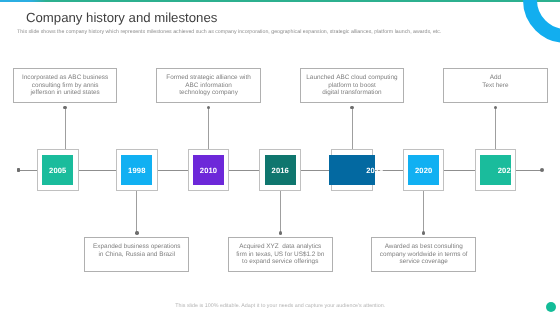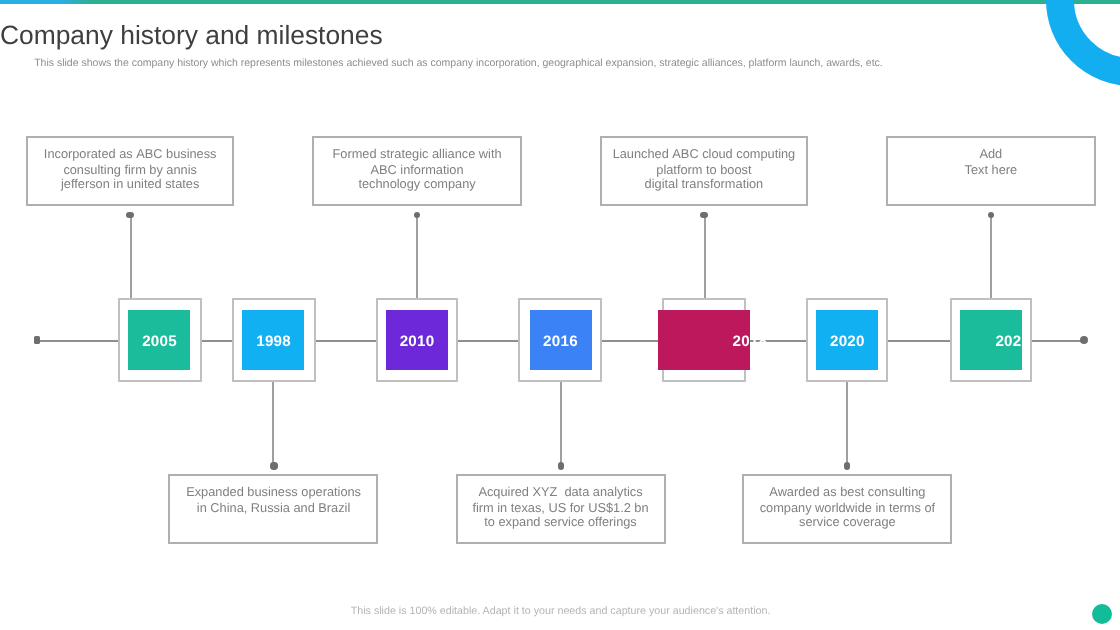--- a/index.html
+++ b/index.html
@@ -4,21 +4,21 @@
 <style>
   html,body{margin:0;padding:0;}
   body{width:560px;height:315px;background:#ffffff;font-family:"Liberation Sans",sans-serif;overflow:hidden;
         -webkit-font-smoothing:antialiased;text-rendering:geometricPrecision;}
   .slide{position:absolute;left:0;top:0;width:560px;height:315px;background:#fff;overflow:hidden;
         filter:opacity(100%);}
   .topbar{position:absolute;left:0;top:0;width:560px;height:1.8px;
           background:linear-gradient(90deg,#2BAEE2 0px,#2BAEE2 31px,#2CB08F 46px,#2CB08F 560px);}
   .ring{position:absolute;left:523.2px;top:-43.2px;width:86px;height:86px;border-radius:50%;
         border:14px solid #12AEEF;box-sizing:border-box;}
-  .title{position:absolute;left:0;top:9.6px;font-size:13.2px;color:#3f3f3f;white-space:nowrap;}
+  .title{position:absolute;left:26px;top:9.6px;font-size:13.2px;color:#3f3f3f;white-space:nowrap;}
   .subtitle{position:absolute;left:17.1px;top:29.4px;font-size:5.25px;color:#8e8e8e;white-space:nowrap;}
   .footer{position:absolute;left:0.3px;top:303.1px;width:560px;text-align:center;font-size:5.35px;color:#b5b5b5;}
   .greendot{position:absolute;left:546px;top:302px;width:10.3px;height:10.3px;border-radius:50%;background:#13BC98;}
   .axis{position:absolute;left:18px;top:169.9px;width:524px;height:0.9px;background:#8f8f8f;}
   .capL{position:absolute;left:17px;top:168.4px;width:3.4px;height:3.6px;background:#6e6e6e;border-radius:0.8px;}
   .capR{position:absolute;left:539.6px;top:168.2px;width:4.2px;height:4.2px;background:#6e6e6e;border-radius:50%;}
   .ybox{position:absolute;top:149px;width:41.6px;height:41.6px;border:0.8px solid #c0c0c0;box-sizing:border-box;
         background:#fff;display:flex;align-items:center;justify-content:center;}
   .yinner{width:30.8px;height:29.8px;display:flex;align-items:center;justify-content:center;
           color:#fff;font-size:7.6px;font-weight:bold;letter-spacing:0.12px;padding-top:1.4px;box-sizing:border-box;}
@@ -33,21 +33,21 @@
 
 <div class="slide">
   <div class="topbar"></div>
   <div class="ring"></div>
   <div class="title">Company history and milestones</div>
   <div class="subtitle">This slide shows the company history which represents milestones achieved such as company incorporation, geographical expansion, strategic alliances, platform launch, awards, etc.</div>
   <div class="axis"></div>
   <div class="capL"></div>
   <div class="capR"></div>
   <div id="nodes">
-      <div class="ybox" style="left: 59px;">
+      <div class="ybox" style="left: 37px;">
         <div class="yinner" style="background: rgb(26, 188, 156);">2005</div>
       </div>
       <div class="tbox" style="left: 12.7px; top: 67.8px;">
         <span>Incorporated&nbsp;as&nbsp;ABC&nbsp;business<br>consulting&nbsp;firm&nbsp;by&nbsp;annis<br>jefferson&nbsp;in&nbsp;united&nbsp;states</span>
       </div>
       <div class="vline" style="left: 64.725px; top: 107.6px; height: 41.3px;"></div>
       <div class="vdot" style="left: 63.4px; top: 105.9px;"></div>
       <div class="ybox" style="left: 116.02px;">
         <div class="yinner" style="background: rgb(17, 176, 242);">1998</div>
       </div>
@@ -58,29 +58,29 @@
       <div class="vdot" style="left: 135.12px; top: 231.4px;"></div>
       <div class="ybox" style="left: 187.74px;">
         <div class="yinner" style="background: #6d28d9;">2010</div>
       </div>
       <div class="tbox" style="left: 156.14px; top: 67.8px;">
         <span>Formed&nbsp;strategic&nbsp;alliance&nbsp;with<br>ABC&nbsp;information<br>technology&nbsp;company</span>
       </div>
       <div class="vline" style="left: 208.165px; top: 107.6px; height: 41.3px;"></div>
       <div class="vdot" style="left: 206.84px; top: 105.9px;"></div>
       <div class="ybox" style="left: 259.46px;">
-        <div class="yinner" style="background: #3b82f6;">2016</div>
+        <div class="yinner" style="background: #0f766e;">2016</div>
       </div>
       <div class="tbox" style="left: 227.86px; top: 236.8px;">
         <span>Acquired&nbsp;XYZ&nbsp;&nbsp;data&nbsp;analytics<br>firm&nbsp;in&nbsp;texas,&nbsp;US&nbsp;for&nbsp;US$1.2&nbsp;bn<br>to&nbsp;expand&nbsp;service&nbsp;offerings</span>
       </div>
       <div class="vline" style="left: 279.885px; top: 191.4px; height: 41.7px;"></div>
       <div class="vdot" style="left: 278.56px; top: 231.4px;"></div>
       <div class="ybox" style="left: 331.18px;">
-        <div class="yinner" style="background: #be185d; padding-left: 46px;">2018</div>
+        <div class="yinner" style="background: #0369a1; padding-left: 46px;">2018</div>
       </div>
       <div class="tbox" style="left: 299.58px; top: 67.8px;">
         <span>Launched&nbsp;ABC&nbsp;cloud&nbsp;computing<br>platform&nbsp;to&nbsp;boost<br>digital&nbsp;transformation</span>
       </div>
       <div class="vline" style="left: 351.605px; top: 107.6px; height: 41.3px;"></div>
       <div class="vdot" style="left: 350.28px; top: 105.9px;"></div>
       <div class="ybox" style="left: 402.9px;">
         <div class="yinner" style="background: rgb(17, 176, 242);">2020</div>
       </div>
       <div class="tbox" style="left: 371.3px; top: 236.8px;">

